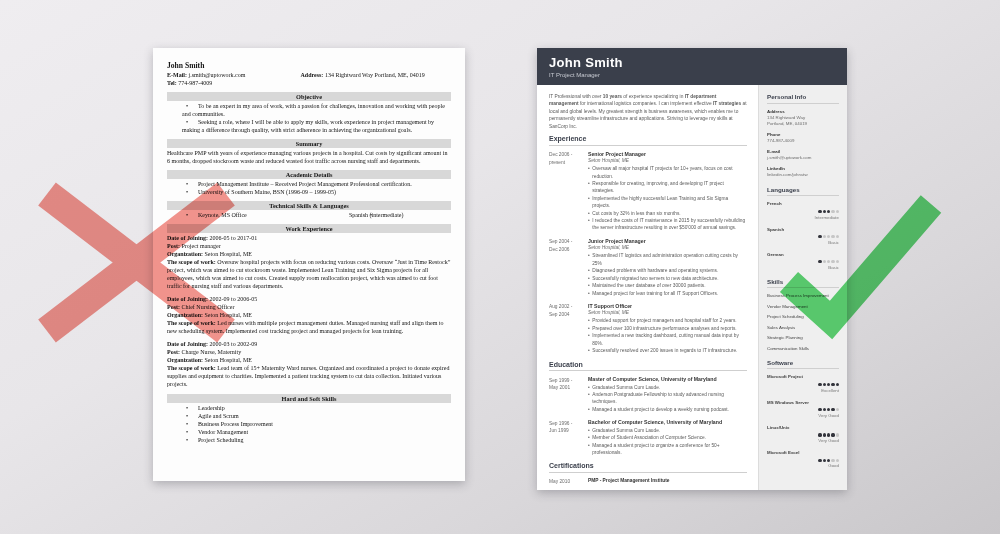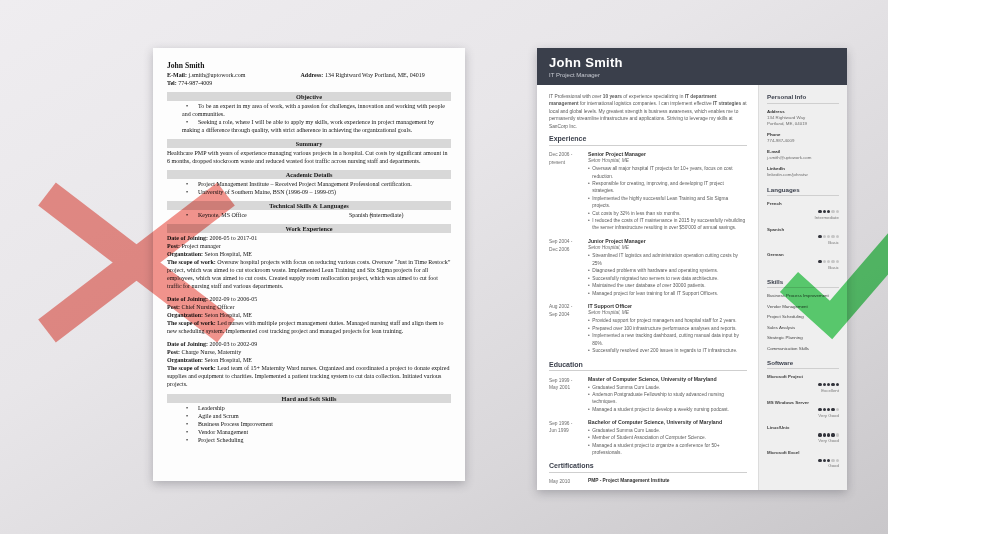--- a/index.html
+++ b/index.html
@@ -1,18 +1,18 @@
 <!DOCTYPE html>
 <html><head>
 <meta charset="utf-8">
 <style>
   * { margin:0; padding:0; box-sizing:border-box; }
   body { width:1000px; height:534px; overflow:hidden; }
   .stage {
-    position:relative; width:888px; height:534px;
+    position:relative; width:1000px; height:534px;
     background:linear-gradient(150deg,#efedf0 0%,#e8e6e9 38%,#d9d7da 72%,#c9c7ca 100%);
     overflow:hidden;
   }
   .page { position:absolute; background:#fdfdfd; box-shadow:0 3px 9px rgba(55,55,65,.30); }
 
   
   .page-left {
     left:153px; top:48px; width:312px; height:433px;
     padding:13px 14px; overflow:hidden;
     font-family:"Liberation Serif", serif; font-size:6px; line-height:1.33; color:#141414;

